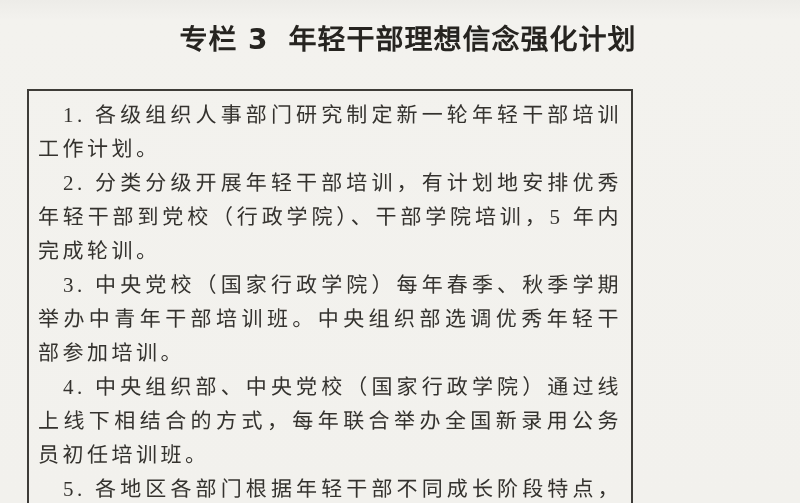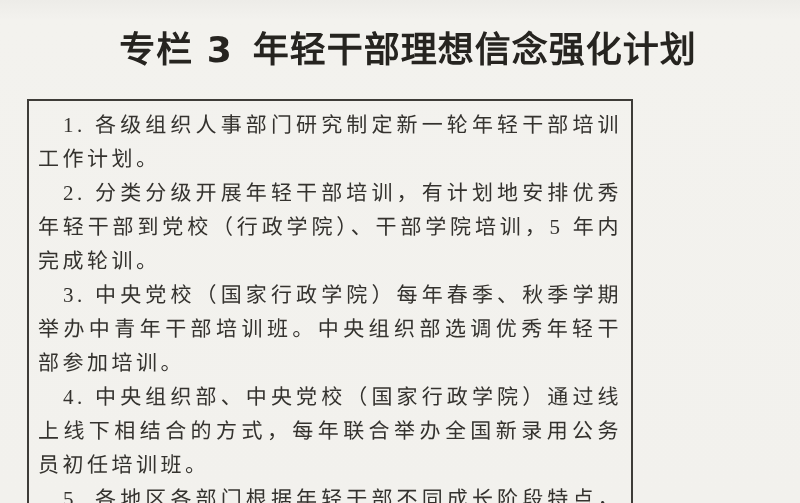--- a/index.html
+++ b/index.html
@@ -13,26 +13,26 @@
     background: linear-gradient(180deg, #edecE8 0%, #f3f2ee 4%, #f2f1ed 100%);
     font-family: "Liberation Serif", "DejaVu Serif", serif;
     color: #2e2d2a;
   }
   .page {
     position: relative;
     width: 800px;
     height: 503px;
   }
   .title {
-    margin: 11px;
+    margin: 1px;
     padding-top: 22px;
     text-align: center;
     font-family: "DejaVu Sans", "Liberation Sans", sans-serif;
     font-weight: 700;
-    font-size: 36px;
+    font-size: 28px;
     line-height: 34px;
     letter-spacing: 1px;
     color: #262420;
     white-space: nowrap;
     padding-left: 16px;
   }
   .title .title-text {
     margin-left: 20px;
   }
   .plan-box {

